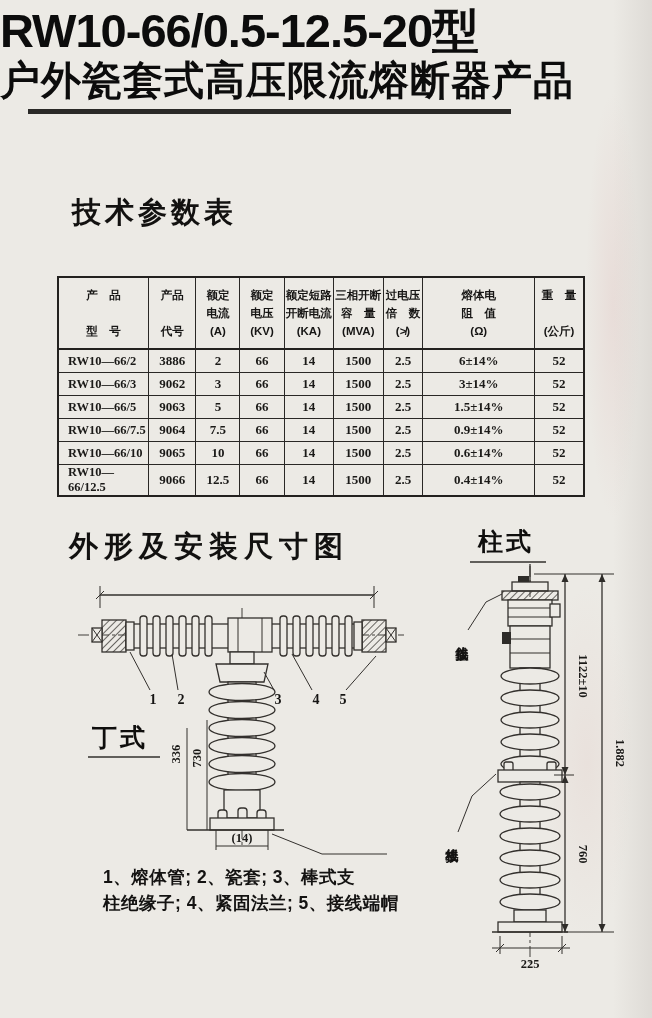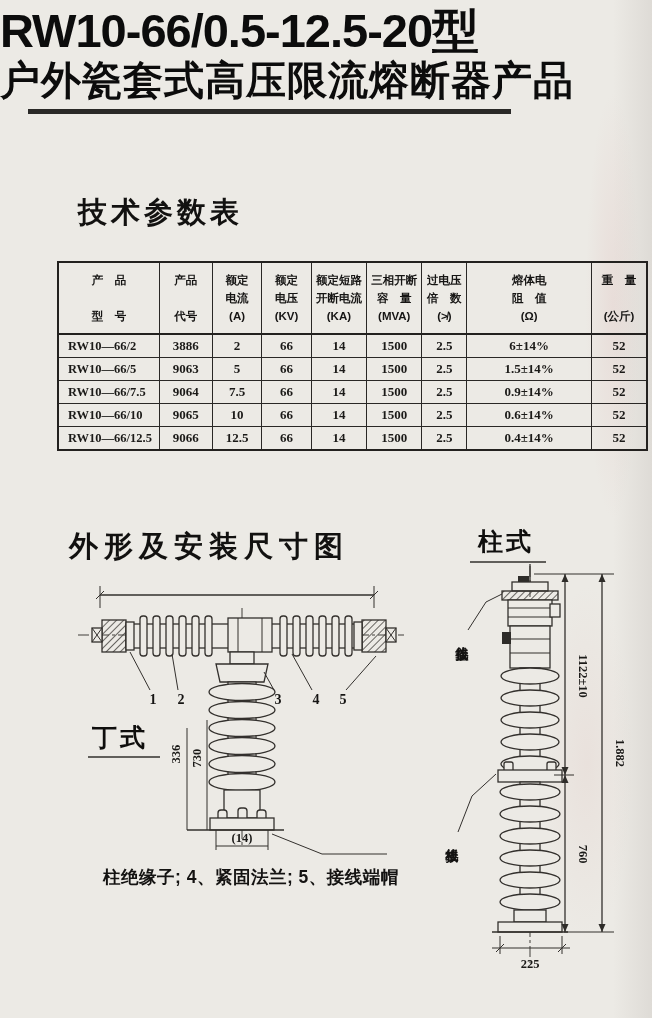--- a/index.html
+++ b/index.html
@@ -12,24 +12,24 @@
       #eceae5;
     color:#161514;
     font-family:"Liberation Sans", sans-serif;
   }
   .title{position:absolute; top:6px; left:0; width:652px; 
     font-weight:900; color:#0c0c0c; letter-spacing:0;}
   .title .l1{font-size:47px; line-height:50px; letter-spacing:-1px;}
   .title .l2{font-size:40px; line-height:48px; letter-spacing:1px;}
   .rule{position:absolute; top:109px; left:28px; width:483px; height:5px; background:#2a2927;}
   .sec-heading{position:absolute; margin:0; font-size:29px; font-weight:900; color:#121110; letter-spacing:4px;}
-  #sec1{top:193px; left:72px;margin-left:6px;}
+  #sec1{top:193px; left:72px;}
   #sec2{top:527px; left:69px; letter-spacing:6px;}
   table.params{
-    position:absolute; top:261px; left:57px; width:591px;
+    position:absolute; top:276px; left:57px; width:528px;
     border-collapse:collapse; table-layout:fixed;
     border:2px solid #23211f;
     font-family:"Liberation Serif", serif;
   }
   table.params th, table.params td{border:1px solid #2a2826; padding:0;}
   table.params thead th{
     height:70px; font-family:"Liberation Sans", sans-serif;
     font-size:11.5px; font-weight:700; vertical-align:middle;
   }
   table.params thead th div{line-height:15px; height:15px; margin:3px 0;}
@@ -131,20 +131,31 @@
           <td>3886</td>
           <td>2</td>
           <td>66</td>
           <td>14</td>
           <td>1500</td>
           <td>2.5</td>
           <td>6±14%</td>
           <td>52</td>
         </tr>
         <tr>
+          <td class="model">RW10—66/3</td>
+          <td>9062</td>
+          <td>3</td>
+          <td>66</td>
+          <td>14</td>
+          <td>1500</td>
+          <td>2.5</td>
+          <td>3±14%</td>
+          <td>52</td>
+        </tr>
+        <tr>
           <td class="model">RW10—66/5</td>
           <td>9063</td>
           <td>5</td>
           <td>66</td>
           <td>14</td>
           <td>1500</td>
           <td>2.5</td>
           <td>1.5±14%</td>
           <td>52</td>
         </tr>
@@ -331,16 +342,17 @@
     <path class="thin" d="M26,112 L44,84 L60,76"></path>
     <text class="vtext" x="20" y="118">接线盖</text>
     <path class="thin" d="M16,314 L30,278 L54,256"></path>
     <text class="vtext" x="10" y="320">接线板</text>
 
     <path class="thin" d="M58,418 V436 M120,418 V436 M50,430 H128 M54,434 L62,426 M116,434 L124,426"></path>
     <text class="dimtxt" x="88" y="450" text-anchor="middle">225</text>
   </svg>
 
   <div class="caption">
+    <div>1、熔体管; 2、瓷套; 3、棒式支</div>
     <div>柱绝缘子; 4、紧固法兰; 5、接线端帽</div>
   </div>
 
 </div>
 
 </body></html>

